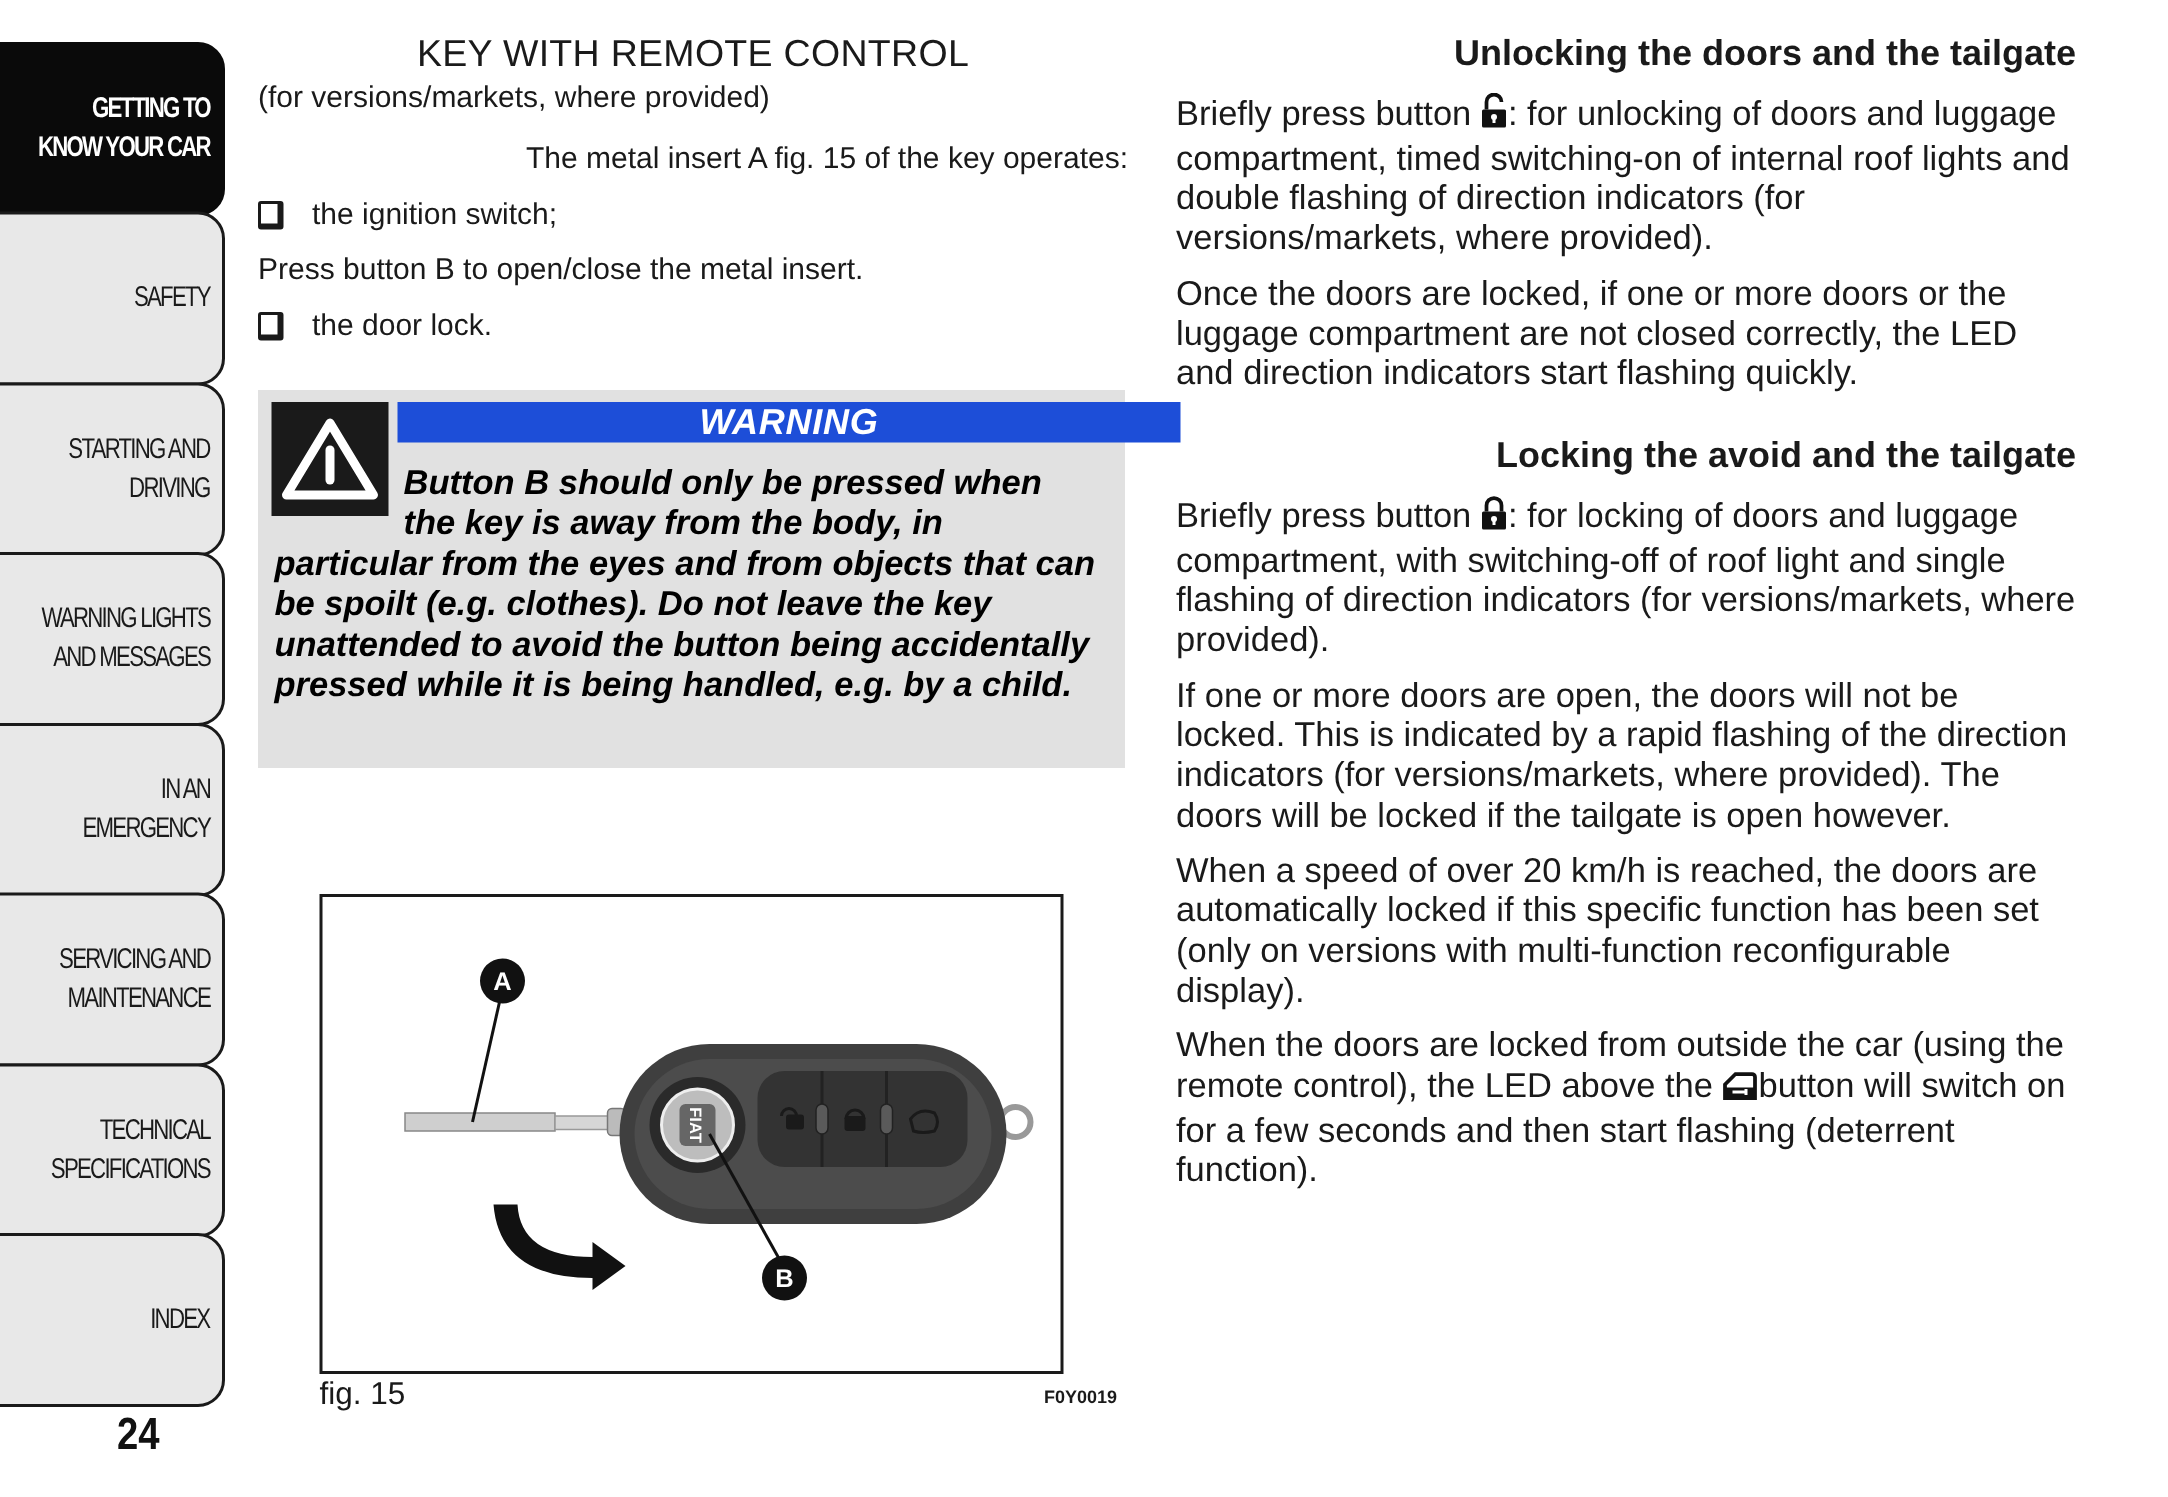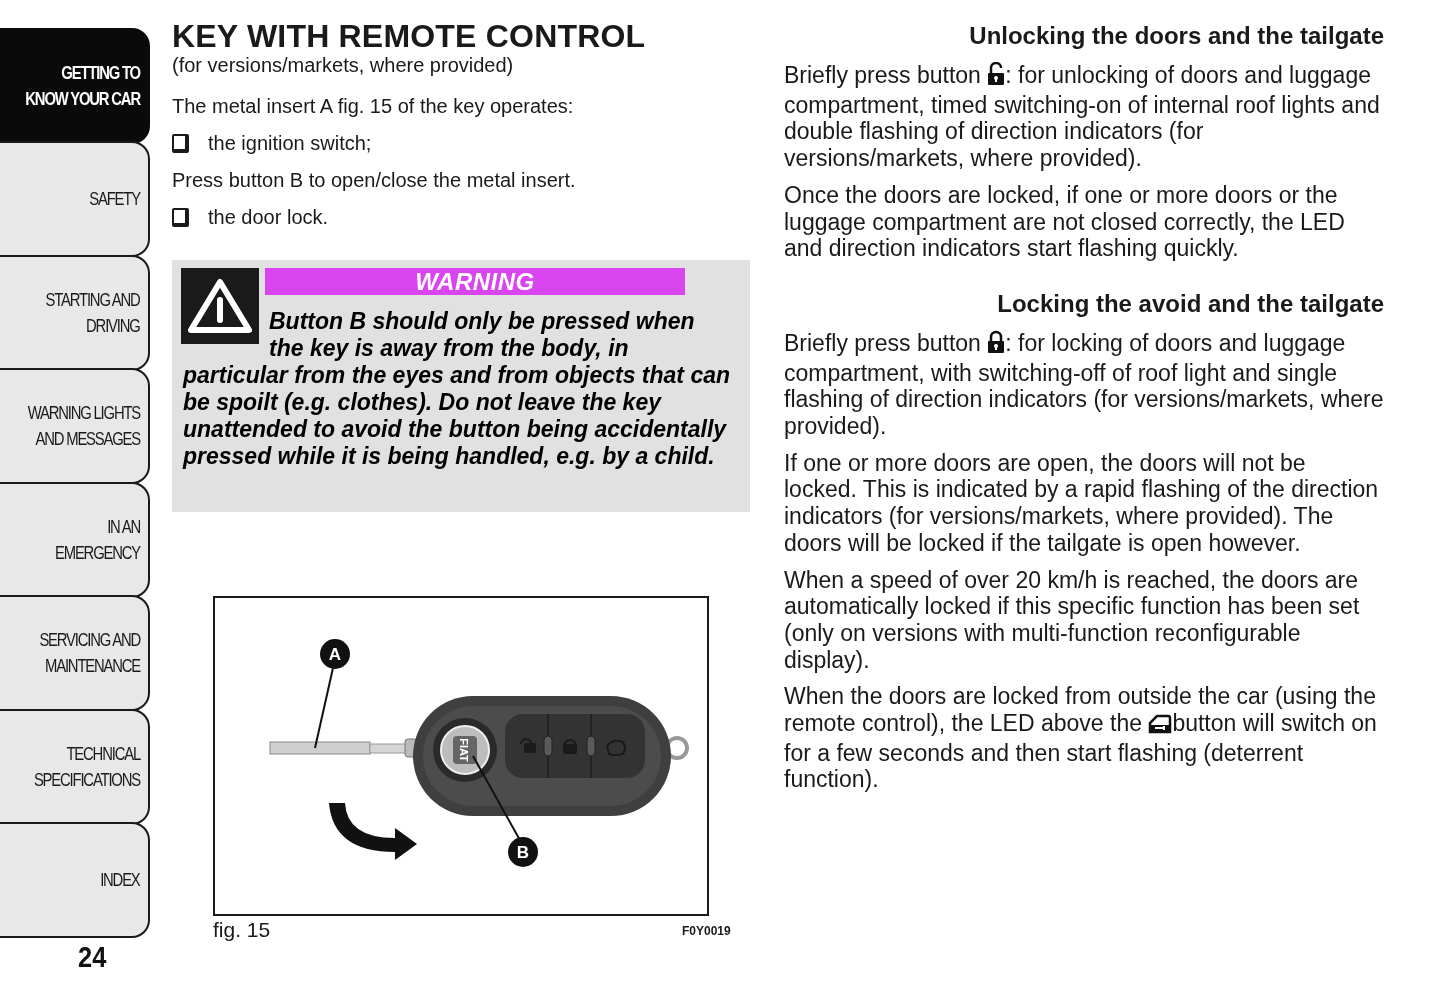--- a/index.html
+++ b/index.html
@@ -22,56 +22,56 @@
   }
   .tab.active { background: #0a0a0a; border-color: #0a0a0a; }
   .tab.active span { color: #ffffff; font-weight: bold; }
   .page-number {
     position: absolute; left: 78px; top: 940px; font-size: 30px; font-weight: bold;
     transform: scaleX(0.85); transform-origin: left; color: #111;
   }
 
   
   .col-left { position: absolute; left: 172px; top: 20px; width: 580px; }
-  .h1 { font-size: 32px; font-weight: bold; letter-spacing: 0.2px; line-height: 32px; }
+  .h1 { font-size: 25px; font-weight: normal; letter-spacing: 0.2px; line-height: 32px; text-align: center; }
   .p { font-size: 20px; line-height: 27px; color: #1a1a1a; }
   .sub { margin-top: 0; }
-  .gap { margin-top: 14px; }
+  .gap { margin-top: 14px; text-align: right; }
   .bullet { display: flex; align-items: center; gap: 15px; margin-top: 10px; }
   .checkbox-glyph {
     display: inline-block; width: 17px; height: 19px; border: 2px solid #1a1a1a;
     border-right-width: 4px; border-bottom-width: 4px; border-radius: 2px; margin-right: 4px;
   }
 
   
   .warning {
     position: absolute; left: 172px; top: 260px; width: 578px; height: 252px;
     background: #e1e1e1;
   }
   .warn-icon-box {
     position: absolute; left: 9px; top: 8px; width: 78px; height: 76px; background: #1a1a1a;
   }
   .warn-bar {
-    position: absolute; left: 93px; top: 8px; width: 420px; height: 27px; background: #d946ef;
+    position: absolute; left: 93px; top: 8px; width: 522px; height: 27px; background: #1d4ed8;
     color: #fff; font-style: italic; font-weight: bold; font-size: 24px; text-align: center;
     line-height: 28px; letter-spacing: 0.5px;
   }
   .warn-text {
     position: absolute; left: 11px; top: 48px; width: 560px;
     font-style: italic; font-weight: bold; font-size: 23px; line-height: 27px; color: #000000;
   }
   .warn-text .indent { display: block; padding-left: 86px; }
 
   
   .figure {
     position: absolute; left: 213px; top: 596px; width: 496px; height: 320px;
     border: 2px solid #1a1a1a; background: #fff;
   }
   .fig-caption { position: absolute; left: 213px; top: 918px; font-size: 21px; }
-  .fig-code { position: absolute; left: 682px; top: 924px; font-size: 12px; font-weight: bold; }
+  .fig-code { position: absolute; left: 696px; top: 924px; font-size: 12px; font-weight: bold; }
 
   
   .col-right { position: absolute; left: 784px; top: 20px; width: 600px; }
   .h2 { font-size: 24px; font-weight: bold; line-height: 32px; text-align: right; }
   .rp { font-size: 23px; line-height: 26.7px; color: #1a1a1a; margin-top: 10px; }
   .rp.first { }
   .h2.spaced { margin-top: 26px; }
   .inline-icon { display: inline-block; vertical-align: -3px; }
 </style>
 </head>

